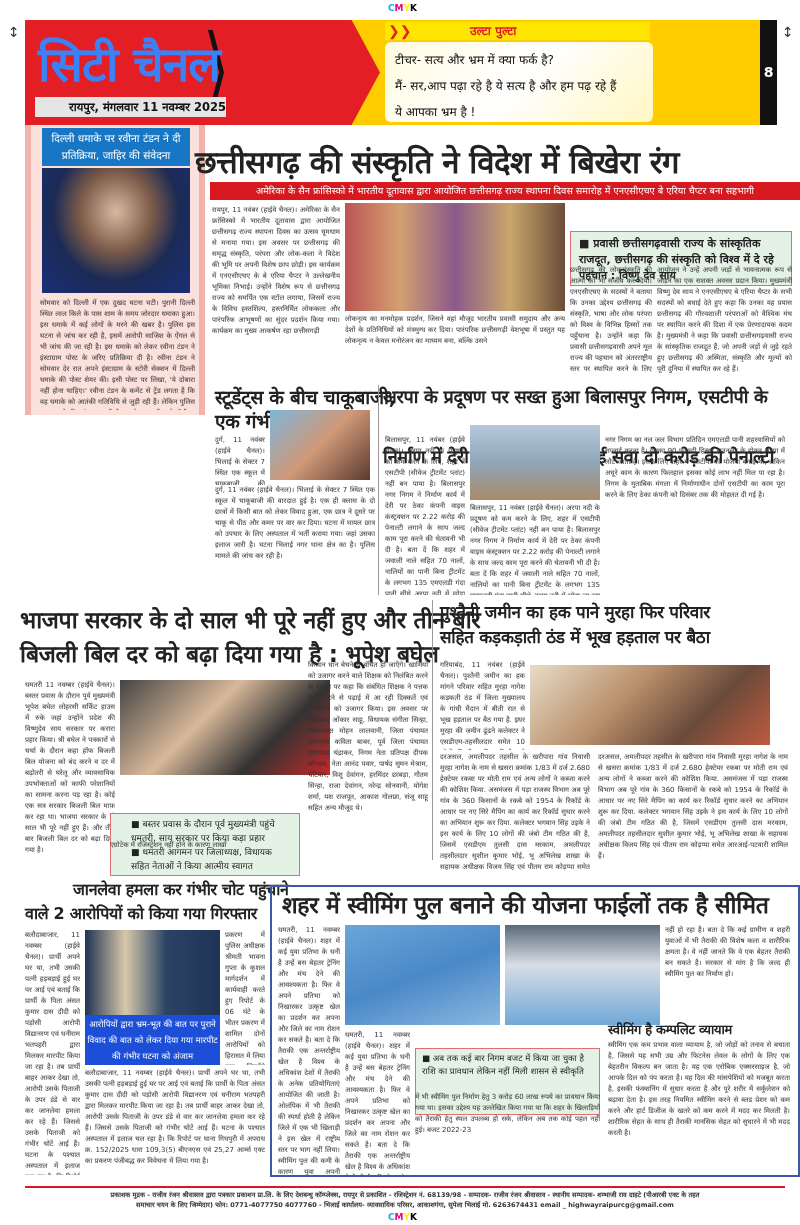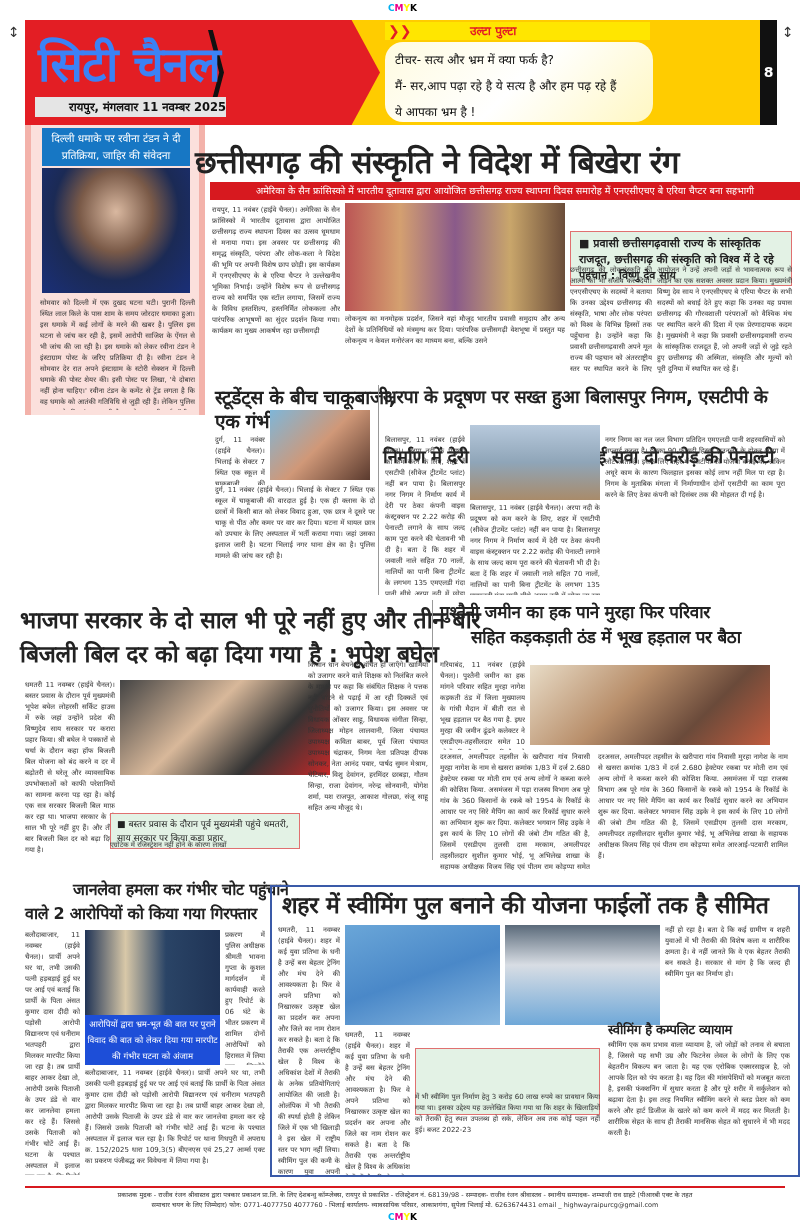--- a/index.html
+++ b/index.html
@@ -10,50 +10,50 @@
   .reg { font-size: 14px; color: #333; line-height: 1; }
   
   .mast { left: 25px; top: 20px; width: 355px; height: 105px; background: #e31e24; clip-path: polygon(0 0, 92% 0, 100% 50%, 92% 100%, 0 100%); }
   .mast-chev { left: 208px; top: 30px; width: 16px; height: 85px; background: #111; clip-path: polygon(0 0, 30% 0, 100% 50%, 30% 100%, 0 100%, 70% 50%); }
   .mast-title { left: 38px; top: 30px; font-size: 48px; font-weight: bold; color: #3b82f6; font-family: "DejaVu Sans", sans-serif; letter-spacing: -1px; }
   .mast-date { left: 35px; top: 97px; width: 191px; height: 20px; background: #e5e5e5; font-size: 11.5px; font-weight: bold; color: #111; text-align: right; line-height: 20px; }
   .yellow-band { left: 207px; top: 20px; width: 560px; height: 105px; background: #ffcc00; z-index: -1; }
   .ulta-head { left: 385px; top: 22px; width: 265px; height: 18px; background: #ffe600; }
   .ulta-arrow { left: 388px; top: 23px; font-size: 14px; font-weight: bold; color: #e31e24; line-height: 16px; }
   .ulta-title { left: 470px; top: 22px; font-size: 12px; font-weight: bold; color: #e31e24; line-height: 18px; }
-  .ulta-box { left: 385px; top: 42px; width: 268px; height: 80px; background: linear-gradient(135deg, #fffbe0 0%, #ffffff 50%, #fff7c2 100%); border-radius: 18px; padding: 5px 10px; }
+  .ulta-box { left: 385px; top: 42px; width: 268px; height: 80px; background: linear-gradient(135deg, #fffbe0 0%, #ffffff 50%, #fff7c2 100%); border-radius: 6px; padding: 5px 10px; }
   .ulta-line { font-size: 12px; line-height: 26px; color: #111; white-space: nowrap; }
   .page-tab { left: 760px; top: 20px; width: 17px; height: 105px; background: #111; color: #fff; font-size: 14px; font-weight: bold; text-align: center; line-height: 105px; }
   
   .side-wrap { left: 25px; top: 125px; width: 180px; height: 290px; background: #fbe0dc; border-left: 6px solid #f3b2aa; border-right: 6px solid #f3b2aa; }
   .side-head { left: 42px; top: 128px; width: 148px; height: 38px; background: #1777c4; color: #fff; font-size: 10.5px; line-height: 17px; text-align: center; padding-top: 2px; }
   .side-photo { left: 42px; top: 168px; width: 148px; height: 125px; background: radial-gradient(ellipse at 50% 35%, #d9b8a0 0%, #7a5a48 35%, #1b2a55 60%, #1a2f78 100%); }
   .side-body { left: 40px; top: 298px; width: 155px; font-size: 7px; line-height: 11px; color: #333; text-align: justify; }
   
   .h-main { left: 195px; top: 140px; font-size: 31px; font-weight: bold; color: #222; white-space: nowrap; letter-spacing: -0.5px; }
   .red-strip { left: 210px; top: 182px; width: 590px; height: 18px; background: #d7191f; color: #fff; font-size: 9.5px; line-height: 18px; text-align: center; white-space: nowrap; overflow: hidden; }
   .text-col { font-size: 7px; line-height: 11px; color: #333; text-align: justify; overflow: hidden; }
   .p-culture { left: 345px; top: 203px; width: 220px; height: 108px; background: linear-gradient(90deg, #b55 0%, #d4a070 25%, #8a5a8a 50%, #c9a66b 75%, #6b4d3a 100%); }
   .green-box { background: #e3f2e5; border: 1px solid #e07070; margin-top: 28px; }
   .gb1 { left: 570px; top: 203px; width: 222px; height: 55px; padding: 4px 8px; font-size: 11px; line-height: 16px; font-weight: bold; color: #222; }
   .h2 { font-weight: bold; color: #222; white-space: nowrap; letter-spacing: -0.3px; }
   .p-stab { left: 270px; top: 410px; width: 100px; height: 70px; background: linear-gradient(135deg, #7fb6d8 0%, #d09878 50%, #5a3a2e 100%); }
   .p-arpa { left: 470px; top: 425px; width: 130px; height: 75px; background: linear-gradient(180deg, #b7c9dc 0%, #8fa5b8 50%, #a98b6a 100%); }
   .sep-v { width: 1px; background: #999; }
   .p-baghel { left: 120px; top: 680px; width: 210px; height: 95px; background: linear-gradient(135deg, #444 0%, #d8b89a 40%, #333 70%, #c62828 100%); }
-  .gb2 { left: 110px; top: 785px; width: 190px; height: 36px; padding: 3px 6px; font-size: 9px; line-height: 14px; }
+  .gb2 { left: 110px; top: 785px; width: 190px; height: 63px; padding: 3px 20px; font-size: 9px; line-height: 14px; }
   .p-hunger { left: 530px; top: 665px; width: 240px; height: 80px; background: linear-gradient(135deg, #e8dcc7 0%, #b88e6a 40%, #6a4a3a 70%, #c05b3e 100%); }
   .p-arrest { left: 85px; top: 930px; width: 135px; height: 85px; background: linear-gradient(90deg, #1f3355 0%, #d8c8a8 30%, #2a4466 60%, #1f3355 100%); }
   .blue-cap { left: 85px; top: 1015px; width: 135px; height: 50px; background: #1d4ed8; color: #fff; font-size: 8.5px; line-height: 16px; text-align: center; padding-top: 1px; }
   .swim-frame { left: 270px; top: 885px; width: 530px; height: 292px; border: 2px solid #3a5aa8; }
   .p-swim1 { left: 345px; top: 925px; width: 155px; height: 100px; background: linear-gradient(160deg, #6aa6d8 0%, #4a88c8 50%, #89b8e0 100%); }
   .p-swim2 { left: 505px; top: 925px; width: 155px; height: 100px; background: linear-gradient(180deg, #5a6a7a 0%, #d8dde4 40%, #6fa8d8 100%); }
   .gb3 { left: 415px; top: 1020px; width: 185px; height: 67px; padding: 3px 6px; font-size: 8.5px; line-height: 13px; }
   .footer-line { left: 25px; top: 1186px; width: 760px; height: 2px; background: #d7191f; }
-  .footer { left: 25px; top: 1190px; width: 760px; font-size: 6.5px; line-height: 10px; text-align: center; color: #333; white-space: nowrap; overflow: hidden; }
+  .footer { left: 25px; top: 1190px; width: 760px; font-size: 6.5px; line-height: 10px; text-align: center; color: #333; white-space: nowrap; overflow: hidden; font-weight: bold; }
 </style>
 </head>
 <body>
 
 <div class="abs cmyk" style="left:388px;top:3px;"><span class="c">C</span><span class="m">M</span><span class="y">Y</span><span class="k">K</span></div>
 <div class="abs reg" style="left:8px;top:25px;">↕</div>
 <div class="abs reg" style="left:782px;top:25px;">↕</div>
 
 <div class="abs yellow-band"></div>
 <div class="abs mast"></div>
@@ -100,27 +100,28 @@
 <div class="abs p-arpa"></div>
 <div class="abs text-col" style="left:470px;top:503px;width:130px;height:92px;">बिलासपुर, 11 नवंबर (हाईवे चैनल)। अरपा नदी के प्रदूषण को कम करने के लिए, शहर में एसटीपी (सीवेज ट्रीटमेंट प्लांट) नहीं बन पाया है। बिलासपुर नगर निगम ने निर्माण कार्य में देरी पर ठेका कंपनी वाइस कंस्ट्रक्शन पर 2.22 करोड़ की पेनाल्टी लगाने के साथ जल्द काम पूरा करने की चेतावनी भी दी है। बता दें कि शहर में जवाली नाले सहित 70 नालों, नालियों का पानी बिना ट्रीटमेंट के लगभग 135 एमएलडी गंदा पानी सीधे अरपा नदी में छोड़ा जा रहा है।</div>
 <div class="abs text-col" style="left:605px;top:435px;width:180px;height:160px;">नगर निगम का नल जल विभाग प्रतिदिन एमएलडी पानी शहरवासियों को सप्लाई करता है। इसका 90 फीसदी हिस्सा डाउनलेट के होकर अरपा में लौट जाता है। इसके लिए शहर में एसटीपी की योजना बनाई थी, लेकिन अधूरे काम के कारण फिलहाल इसका कोई लाभ नहीं मिल पा रहा है। निगम के मुताबिक मंगला में निर्माणाधीन दोनों एसटीपी का काम पूरा करने के लिए ठेका कंपनी को दिसंबर तक की मोहलत दी गई है।</div>
 
 <div class="abs h2" style="left:20px;top:603px;font-size:23px;">भाजपा सरकार के दो साल भी पूरे नहीं हुए और तीन बार</div>
 <div class="abs h2" style="left:20px;top:637px;font-size:23px;">बिजली बिल दर को बढ़ा दिया गया है : भूपेश बघेल</div>
 <div class="abs text-col" style="left:25px;top:680px;width:90px;height:215px;">धमतरी 11 नवम्बर (हाईवे चैनल)। बस्तर प्रवास के दौरान पूर्व मुख्यमंत्री भूपेश बघेल लोहरसी सर्किट हाउस में रुके जहां उन्होंने प्रदेश की विष्णुदेव साय सरकार पर करारा प्रहार किया। श्री बघेल ने पत्रकारों से चर्चा के दौरान कहा हॉफ बिजली बिल योजना को बंद करने व दर में बढ़ोतरी से घरेलू और व्यावसायिक उपभोक्ताओं को काफी परेशानियों का सामना करना पड़ रहा है। कोई एक सत्र सरकार बिजली बिल माफ़ कर रहा था। भाजपा सरकार के दो साल भी पूरे नहीं हुए हैं। और तीन बार बिजली बिल दर को बढ़ा दिया गया है।</div>
 <div class="abs p-baghel"></div>
 <div class="abs green-box gb2">
   <div><span>■ </span><span>बस्तर प्रवास के दौरान पूर्व मुख्यमंत्री पहुंचे धमतरी, साय सरकार पर किया कड़ा प्रहार</span></div>
+  <div><span>■ </span><span>धमतरी आगमन पर जिलाध्यक्ष, विधायक सहित नेताओं ने किया आत्मीय स्वागत</span></div>
 </div>
 <div class="abs text-col" style="left:110px;top:840px;width:190px;height:12px;white-space:nowrap;">एग्रोटेक में रजिस्ट्रेशन नहीं होने के कारण लाखों</div>
 <div class="abs text-col" style="left:308px;top:660px;width:120px;height:200px;">किसान धान बेचने से वंचित हो जाएँगे। खामियों को उजागर करने वाले शिक्षक को निलंबित करने के मामले पर कहा कि संबंधित शिक्षक ने पत्तक नहीं बांटने से पढ़ाई में आ रही दिक्कतें एवं चुनौतियों को उजागर किया। इस अवसर पर विधायक ओंकार साहू, विधायक संगीता सिन्हा, जिलाध्यक्ष मोहन लालवानी, जिला पंचायत उपाध्यक्ष कविता बाबर, पूर्व जिला पंचायत उपाध्यक्ष चंद्राकर, निगम नेता प्रतिपक्ष दीपक सोनकर, नेता आनंद पवार, पार्षद सुमन मेश्राम, चेटियार, विशु देवांगन, हरमिंदर छाबड़ा, गौतम सिन्हा, राजा देवांगन, नरेन्द्र सोनवानी, योगेश शर्मा, यश राजपूत, आकाश गोलछा, संजू साहू सहित अन्य मौजूद थे।</div>
 <div class="abs sep-v" style="left:432px;top:600px;height:260px;"></div>
 
 <div class="abs h2" style="left:440px;top:600px;font-size:17px;">पुश्तैनी जमीन का हक पाने मुरहा फिर परिवार</div>
-<div class="abs h2" style="left:440px;top:625px;font-size:17px;margin-left:31px;">सहित कड़कड़ाती ठंड में भूख हड़ताल पर बैठा</div>
+<div class="abs h2" style="left:440px;top:625px;font-size:17px;">सहित कड़कड़ाती ठंड में भूख हड़ताल पर बैठा</div>
 <div class="abs text-col" style="left:440px;top:660px;width:85px;height:90px;">गरियाबंद, 11 नवंबर (हाईवे चैनल)। पुश्तैनी जमीन का हक मांगने परिवार सहित मुरहा नागेश कड़कती ठंड में जिला मुख्यालय के गांधी मैदान में बीती रात से भूख हड़ताल पर बैठ गया है. इधर मुरहा की जमीन ढूंढने कलेक्टर ने एसडीएम-तहसीलदार समेत 10 लोगों की टीम गठित की है, जो गांव में बंदोबस्त सुधार में जुटी है।</div>
 <div class="abs p-hunger"></div>
 <div class="abs text-col" style="left:440px;top:752px;width:150px;height:120px;">दरअसल, अमलीपदर तहसील के खरीपारा गांव निवासी मुरहा नागेश के नाम से खसरा क्रमांक 1/83 में दर्ज 2.680 हेक्टेयर रकबा पर मोती राम एवं अन्य लोगों ने कब्जा करने की कोशिश किया. असमंजस में पड़ा राजस्व विभाग अब पूरे गांव के 360 किसानों के रकबे को 1954 के रिकॉर्ड के आधार पर नए सिरे मैपिंग का कार्य कर रिकॉर्ड सुधार करने का अभियान शुरू कर दिया. कलेक्टर भगवान सिंह उइके ने इस कार्य के लिए 10 लोगों की जंबो टीम गठित की है, जिसमें एसडीएम तुलसी दास मरकाम, अमलीपदर तहसीलदार सुशील कुमार भोई, भू अभिलेख शाखा के सहायक अधीक्षक विजय सिंह एवं पीतम राम कोड़प्पा समेत आरआई-पटवारी शामिल हैं।</div>
 <div class="abs text-col" style="left:598px;top:752px;width:190px;height:120px;">दरअसल, अमलीपदर तहसील के खरीपारा गांव निवासी मुरहा नागेश के नाम से खसरा क्रमांक 1/83 में दर्ज 2.680 हेक्टेयर रकबा पर मोती राम एवं अन्य लोगों ने कब्जा करने की कोशिश किया. असमंजस में पड़ा राजस्व विभाग अब पूरे गांव के 360 किसानों के रकबे को 1954 के रिकॉर्ड के आधार पर नए सिरे मैपिंग का कार्य कर रिकॉर्ड सुधार करने का अभियान शुरू कर दिया. कलेक्टर भगवान सिंह उइके ने इस कार्य के लिए 10 लोगों की जंबो टीम गठित की है, जिसमें एसडीएम तुलसी दास मरकाम, अमलीपदर तहसीलदार सुशील कुमार भोई, भू अभिलेख शाखा के सहायक अधीक्षक विजय सिंह एवं पीतम राम कोड़प्पा समेत आरआई-पटवारी शामिल हैं।</div>
 
 <div class="abs h2" style="left:25px;top:878px;font-size:16px;margin-left:48px;">जानलेवा हमला कर गंभीर चोट पहुंचाने</div>
 <div class="abs h2" style="left:25px;top:902px;font-size:16px;">वाले 2 आरोपियों को किया गया गिरफ्तार</div>
 <div class="abs text-col" style="left:25px;top:930px;width:55px;height:245px;">बलौदाबाजार, 11 नवम्बर (हाईवे चैनल)। प्रार्थी अपने घर था, तभी उसकी पत्नी हड़बड़ाई हुई घर पर आई एवं बताई कि प्रार्थी के पिता अंसत कुमार दास दीदी को पड़ोसी आरोपी विद्यानरण एवं धनीराम भतपहरी द्वारा मिलकर मारपीट किया जा रहा है। तब प्रार्थी बाहर आकर देखा तो, आरोपी उसके पिताजी के उपर डंडे से वार कर जानलेवा हमला कर रहे हैं। जिससे उसके पिताजी को गंभीर चोटें आई हैं। घटना के पश्चात अस्पताल में इलाज चल रहा है। कि रिपोर्ट पर थाना गिधपुरी में अपराध क्र. 152/2025 धारा 109,3(5) बीएनएस एवं 25,27 आर्म्स एक्ट का प्रकरण पंजीबद्ध कर विवेचना में लिया गया है।</div>
 <div class="abs p-arrest"></div>
 <div class="abs blue-cap">आरोपियों द्वारा भ्रम-भूत की बात पर पुराने विवाद की बात को लेकर दिया गया मारपीट की गंभीर घटना को अंजाम</div>
@@ -128,20 +129,21 @@
 <div class="abs text-col" style="left:85px;top:1068px;width:180px;height:108px;">बलौदाबाजार, 11 नवम्बर (हाईवे चैनल)। प्रार्थी अपने घर था, तभी उसकी पत्नी हड़बड़ाई हुई घर पर आई एवं बताई कि प्रार्थी के पिता अंसत कुमार दास दीदी को पड़ोसी आरोपी विद्यानरण एवं धनीराम भतपहरी द्वारा मिलकर मारपीट किया जा रहा है। तब प्रार्थी बाहर आकर देखा तो, आरोपी उसके पिताजी के उपर डंडे से वार कर जानलेवा हमला कर रहे हैं। जिससे उसके पिताजी को गंभीर चोटें आई हैं। घटना के पश्चात अस्पताल में इलाज चल रहा है। कि रिपोर्ट पर थाना गिधपुरी में अपराध क्र. 152/2025 धारा 109,3(5) बीएनएस एवं 25,27 आर्म्स एक्ट का प्रकरण पंजीबद्ध कर विवेचना में लिया गया है।</div>
 
 <div class="abs swim-frame"></div>
 <div class="abs h2" style="left:282px;top:888px;font-size:23px;">शहर में स्वीमिंग पुल बनाने की योजना फाईलों तक है सीमित</div>
 <div class="abs text-col" style="left:278px;top:925px;width:62px;height:250px;">धमतरी, 11 नवम्बर (हाईवे चैनल)। शहर में कई युवा प्रतिभा के धनी है उन्हें बस बेहतर ट्रेनिंग और मंच देने की आवश्यकता है। फिर वे अपने प्रतिभा को निखारकर उत्कृष्ट खेल का प्रदर्शन कर अपना और जिले का नाम रोशन कर सकते है। बता दे कि तैराकी एक अन्तर्राष्ट्रीय खेल है विश्व के अधिकांश देशों में तैराकी के अनेक प्रतियोगिताएं आयोजित की जाती है। ओलंपिक में भी तैराकी की स्पर्धा होती है लेकिन जिले में एक भी खिलाड़ी ने इस खेल में राष्ट्रीय स्तर पर भाग नहीं लिया। स्वीमिंग पुल की कमी के कारण युवा अपनी प्रतिभा निखार नहीं पाते है।</div>
 <div class="abs p-swim1"></div>
 <div class="abs p-swim2"></div>
 <div class="abs text-col" style="left:665px;top:925px;width:125px;height:85px;">नहीं हो रहा है। बता दे कि कई ग्रामीण व शहरी युवाओं में भी तैराकी की विशेष कला व शारीरिक क्षमता है। वे नहीं जानते कि वे एक बेहतर तैराकी बन सकते है। सरकार से मांग है कि जल्द ही स्वीमिंग पुल का निर्माण हो।</div>
 <div class="abs text-col" style="left:345px;top:1030px;width:65px;height:145px;">धमतरी, 11 नवम्बर (हाईवे चैनल)। शहर में कई युवा प्रतिभा के धनी है उन्हें बस बेहतर ट्रेनिंग और मंच देने की आवश्यकता है। फिर वे अपने प्रतिभा को निखारकर उत्कृष्ट खेल का प्रदर्शन कर अपना और जिले का नाम रोशन कर सकते है। बता दे कि तैराकी एक अन्तर्राष्ट्रीय खेल है विश्व के अधिकांश देशों में तैराकी के अनेक प्रतियोगिताएं आयोजित की जाती है। ओलंपिक में भी तैराकी की स्पर्धा होती है लेकिन जिले में एक भी खिलाड़ी ने इस खेल में राष्ट्रीय स्तर पर भाग नहीं लिया। स्वीमिंग पुल की कमी के कारण युवा अपनी प्रतिभा निखार नहीं पाते है।</div>
 <div class="abs green-box gb3">
+  <div><span>■ </span><span>अब तक कई बार निगम बजट में किया जा चुका है राशि का प्रावधान लेकिन नहीं मिली शासन से स्वीकृति</span></div>
 </div>
 <div class="abs text-col" style="left:415px;top:1092px;width:185px;height:83px;">में भी स्वीमिंग पुल निर्माण हेतु 3 करोड़ 60 लाख रुपये का प्रावधान किया गया था। इसका उद्देश्य यह उल्लेखित किया गया था कि शहर के खिलाड़ियों को तैराकी हेतु स्थल उपलब्ध हो सके, लेकिन अब तक कोई पहल नहीं हुई। बजट 2022-23</div>
 <div class="abs h2" style="left:608px;top:1020px;font-size:13px;">स्वीमिंग है कम्पलिट व्यायाम</div>
 <div class="abs text-col" style="left:608px;top:1040px;width:182px;height:135px;">स्वीमिंग एक कम प्रभाव वाला व्यायाम है, जो जोड़ों को तनाव से बचाता है, जिससे यह सभी उम्र और फिटनेस लेवल के लोगों के लिए एक बेहतरीन विकल्प बन जाता है। यह एक एरोबिक एक्सरसाइज है, जो आपके दिल को पंप करता है। यह दिल की मांसपेशियों को मजबूत करता है, इसकी फंक्शनिंग में सुधार करता है और पूरे शरीर में सर्कुलेशन को बढ़ावा देता है। इस तरह नियमित स्वीमिंग करने से ब्लड प्रेशर को कम करने और हार्ट डिजीज के खतरे को कम करने में मदद कर मिलती है। शारीरिक सेहत के साथ ही तैराकी मानसिक सेहत को सुधारने में भी मदद करती है।</div>
 
 <div class="abs footer-line"></div>
 <div class="abs footer">
   <div>प्रकाशक मुद्रक - राजीव रंजन श्रीवास्तव द्वारा पत्रकार प्रकाशन प्रा.लि. के लिए देशबन्धु कॉम्प्लेक्स, रायपुर से प्रकाशित - रजिस्ट्रेशन नं. 68139/98 - सम्पादक- राजीव रंजन श्रीवास्तव - स्थानीय सम्पादक- शम्भाजी राव ग्राहटे (पीआरबी एक्ट के तहत</div>
   <div>समाचार चयन के लिए जिम्मेदार) फोन: 0771-4077750 4077760 - भिलाई कार्यालय- व्यावसायिक परिसर, आकाशगंगा, सुपेला भिलाई मो. 6263674431 email _ highwayraipurcg@gmail.com</div>
 </div>

